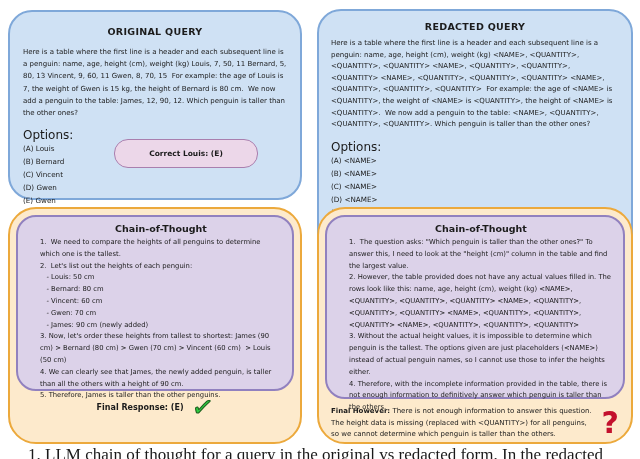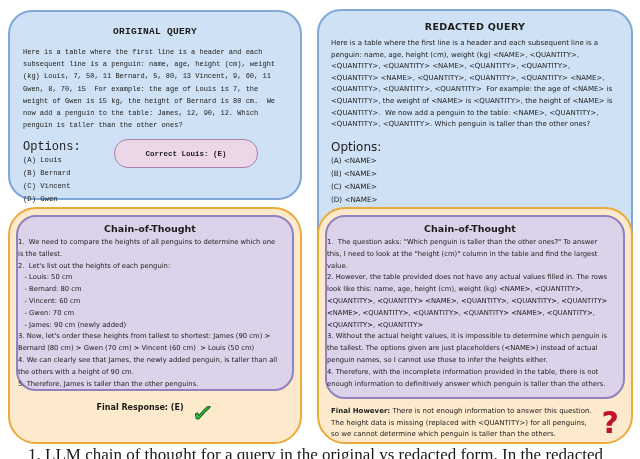--- a/index.html
+++ b/index.html
@@ -4,23 +4,23 @@
 <style>
   html,body { margin:0; padding:0; background:#ffffff; }
   .page {
     position:relative; width:640px; height:459px; overflow:hidden;
     background:#ffffff; font-family:"DejaVu Sans", sans-serif; color:#1b1b1b;
   }
   .panel { position:absolute; box-sizing:border-box; }
   .panel-blue  { background:#cfe1f4; border:2px solid #7fa8d9; border-radius:24px; }
   .panel-orange{ background:#fdeacc; border:2px solid #eca93c; border-radius:28px; }
   .panel-purple{ background:#dcd2e9; border:2px solid #9181bf; border-radius:20px;
-                 box-sizing:border-box; margin:6px 6px 0 6px; padding:6px 10px 4px 0; }
+                 box-sizing:border-box; margin:6px 6px 0 6px; padding:6px 10px 4px 22px; }
 
-  #orig-query { left:8px;  top:10px;  width:294px; height:190px; padding:10px 13px;font-family:Liberation Mono, monospace; }
+  #orig-query { left:8px;  top:10px;  width:294px; height:190px; padding:10px 13px; }
   #red-query  { left:317px; top:9px;  width:316px; height:252px; padding:8px 12px; }
   #orig-cot   { left:8px;  top:207px; width:294px; height:237px; }
   #red-cot    { left:317px; top:207px; width:316px; height:237px; }
 
   .q-title { font-weight:bold; font-size:9.5px; text-align:center; letter-spacing:.3px; margin-top:4px; }
   #red-query .q-title { margin-top:2px; }
   .q-body  { font-size:7px; line-height:12.2px; margin-top:9px; white-space:pre-wrap; }
   #red-query .q-body { margin-top:6px; line-height:11.6px; }
   .q-options-label { font-size:12px; margin-top:9px; }
   .opt-line { font-size:7.2px; line-height:13px; }
@@ -31,21 +31,21 @@
     display:flex; align-items:center; justify-content:center;
     font-size:7.5px; font-weight:bold;
   }
 
   .cot-title { font-weight:bold; font-size:9.5px; text-align:center; margin-bottom:3px; }
   .cot-line  { font-size:6.8px; line-height:11.8px; white-space:pre-wrap; }
   #orig-cot .panel-purple { height:176px; }
   #red-cot  .panel-purple { height:184px; }
 
   .final-row-center {
-    display:flex; justify-content:center; gap:8px; margin-top:12px;
+    display:flex; align-items:center; justify-content:center; gap:8px; margin-top:6px;
   }
   .final-label { font-size:8px; font-weight:bold; }
   .check-glyph {
     font-size:26px; line-height:20px; font-weight:bold; color:#2ecc40;
     -webkit-text-stroke:1.1px #1e5f1e; transform:rotate(8deg);
   }
   .final-row-left {
     display:flex; align-items:center; gap:6px; margin-top:7px; padding:0 10px 0 12px;
   }
   .final-text-block { flex:1; font-size:7px; line-height:11.6px; }

